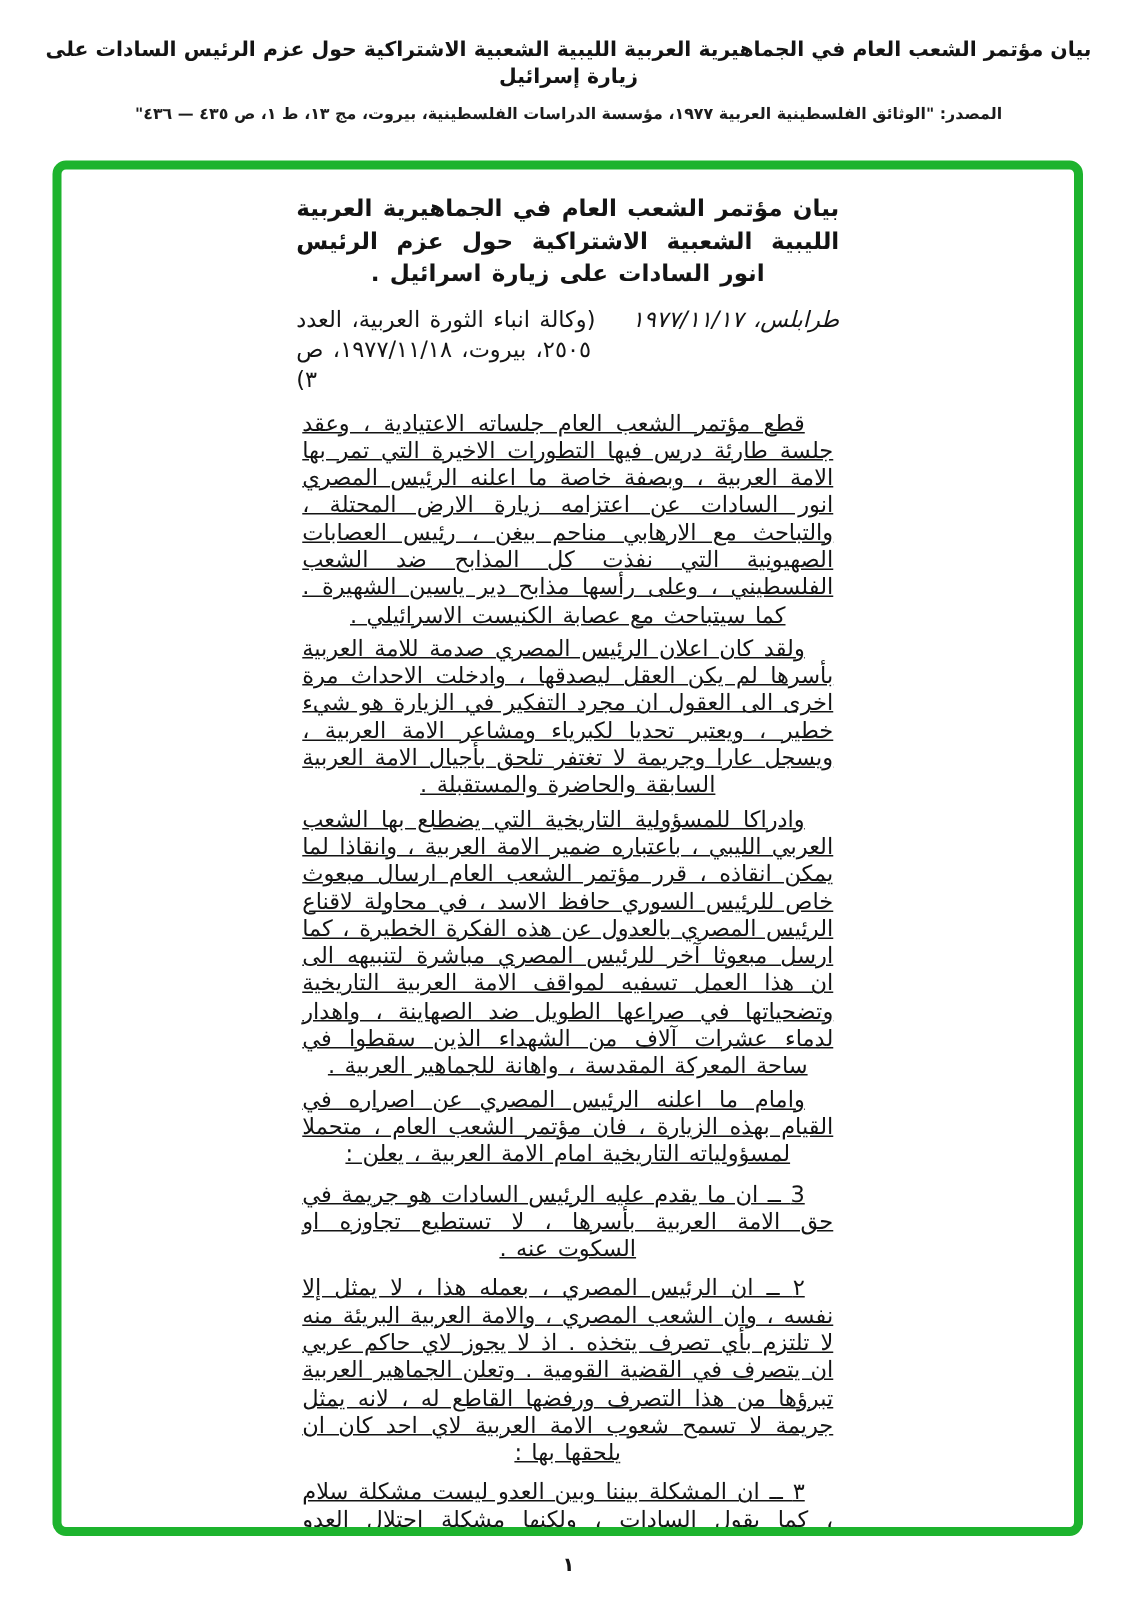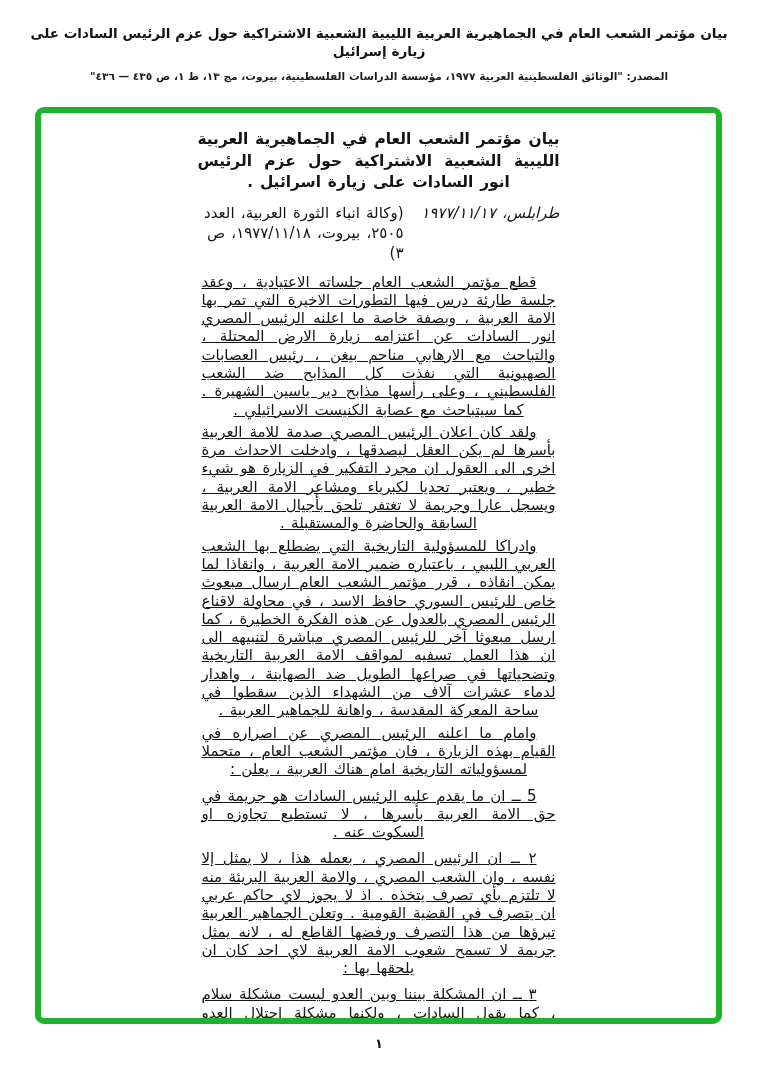--- a/index.html
+++ b/index.html
@@ -67,21 +67,21 @@
     align-items: flex-start;
     margin: 0 0 10px 0;
     line-height: 20px;
   }
   .document-dateline {
     white-space: nowrap;
     font-style: italic;
   }
   .document-agency-ref {
     width: 206px;
-    text-align: right;
+    text-align: left;
   }
   .document-body p.para {
     margin: 4px;
     text-align: justify;
     text-align-last: center;
     text-indent: 19px;
     text-decoration: underline;
   }
   .document-body p.para.item {
     margin-top: 8px;
@@ -108,21 +108,21 @@
   <div class="document-column">
     <p class="document-title">بيان مؤتمر الشعب العام في الجماهيرية العربية الليبية الشعبية الاشتراكية حول عزم الرئيس انور السادات على زيارة اسرائيل .</p>
     <div class="dateline-row">
       <span class="document-dateline">طرابلس، ١٩٧٧/١١/١٧</span>
       <span class="document-agency-ref">(وكالة انباء الثورة العربية، العدد ٢٥٠٥، بيروت، ١٩٧٧/١١/١٨، ص ٣)</span>
     </div>
     <div class="document-body">
         <p class="para">قطع مؤتمر الشعب العام جلساته الاعتيادية ، وعقد جلسة طارئة درس فيها التطورات الاخيرة التي تمر بها الامة العربية ، وبصفة خاصة ما اعلنه الرئيس المصري انور السادات عن اعتزامه زيارة الارض المحتلة ، والتباحث مع الارهابي مناحم بيغن ، رئيس العصابات الصهيونية التي نفذت كل المذابح ضد الشعب الفلسطيني ، وعلى رأسها مذابح دير ياسين الشهيرة . كما سيتباحث مع عصابة الكنيست الاسرائيلي .</p>
         <p class="para">ولقد كان اعلان الرئيس المصري صدمة للامة العربية بأسرها لم يكن العقل ليصدقها ، وادخلت الاحداث مرة اخرى الى العقول ان مجرد التفكير في الزيارة هو شيء خطير ، ويعتبر تحديا لكبرياء ومشاعر الامة العربية ، ويسجل عارا وجريمة لا تغتفر تلحق بأجيال الامة العربية السابقة والحاضرة والمستقبلة .</p>
         <p class="para">وادراكا للمسؤولية التاريخية التي يضطلع بها الشعب العربي الليبي ، باعتباره ضمير الامة العربية ، وانقاذا لما يمكن انقاذه ، قرر مؤتمر الشعب العام ارسال مبعوث خاص للرئيس السوري حافظ الاسد ، في محاولة لاقناع الرئيس المصري بالعدول عن هذه الفكرة الخطيرة ، كما ارسل مبعوثا آخر للرئيس المصري مباشرة لتنبيهه الى ان هذا العمل تسفيه لمواقف الامة العربية التاريخية وتضحياتها في صراعها الطويل ضد الصهاينة ، واهدار لدماء عشرات آلاف من الشهداء الذين سقطوا في ساحة المعركة المقدسة ، واهانة للجماهير العربية .</p>
-        <p class="para">وامام ما اعلنه الرئيس المصري عن اصراره في القيام بهذه الزيارة ، فان مؤتمر الشعب العام ، متحملا لمسؤولياته التاريخية امام هناك العربية ، يعلن :</p>
-        <p class="para item">5 ــ ان ما يقدم عليه الرئيس السادات هو جريمة في حق الامة العربية بأسرها ، لا تستطيع تجاوزه او السكوت عنه .</p>
+        <p class="para">وامام ما اعلنه الرئيس المصري عن اصراره في القيام بهذه الزيارة ، فان مؤتمر الشعب العام ، متحملا لمسؤولياته التاريخية امام الامة العربية ، يعلن :</p>
+        <p class="para item">3 ــ ان ما يقدم عليه الرئيس السادات هو جريمة في حق الامة العربية بأسرها ، لا تستطيع تجاوزه او السكوت عنه .</p>
         <p class="para item">٢ ــ ان الرئيس المصري ، بعمله هذا ، لا يمثل إلا نفسه ، وان الشعب المصري ، والامة العربية البريئة منه لا تلتزم بأي تصرف يتخذه . اذ لا يجوز لاي حاكم عربي ان يتصرف في القضية القومية . وتعلن الجماهير العربية تبرؤها من هذا التصرف ورفضها القاطع له ، لانه يمثل جريمة لا تسمح شعوب الامة العربية لاي احد كان ان يلحقها بها :</p>
         <p class="para item">٣ ــ ان المشكلة بيننا وبين العدو ليست مشكلة سلام ، كما يقول السادات ، ولكنها مشكلة احتلال العدو لفلسطين وما حولها . اذ لو اعترفنا بوجود العدو فوق الارض العربية ، فلا تكون هناك مشكلة سلام . فالمشكلة هي</p>
       </div>
   </div>
 </div>
 
 <div class="page-number">١</div>
 
 </body></html>

